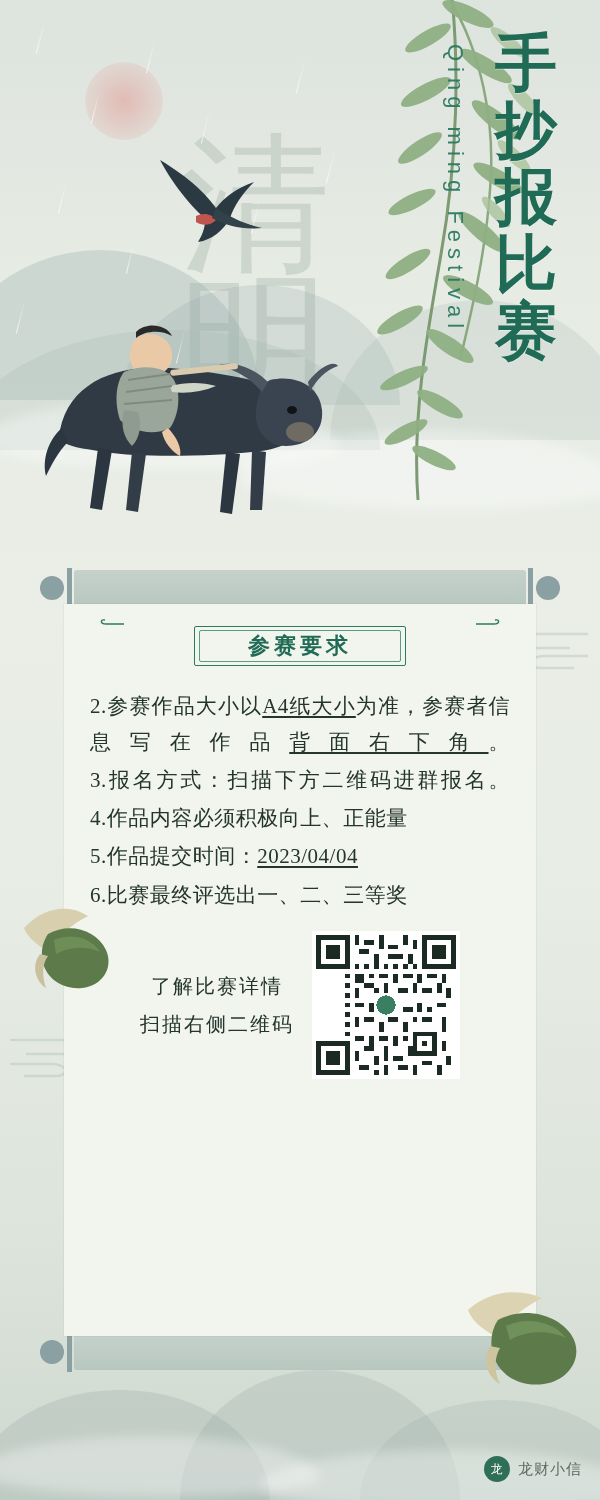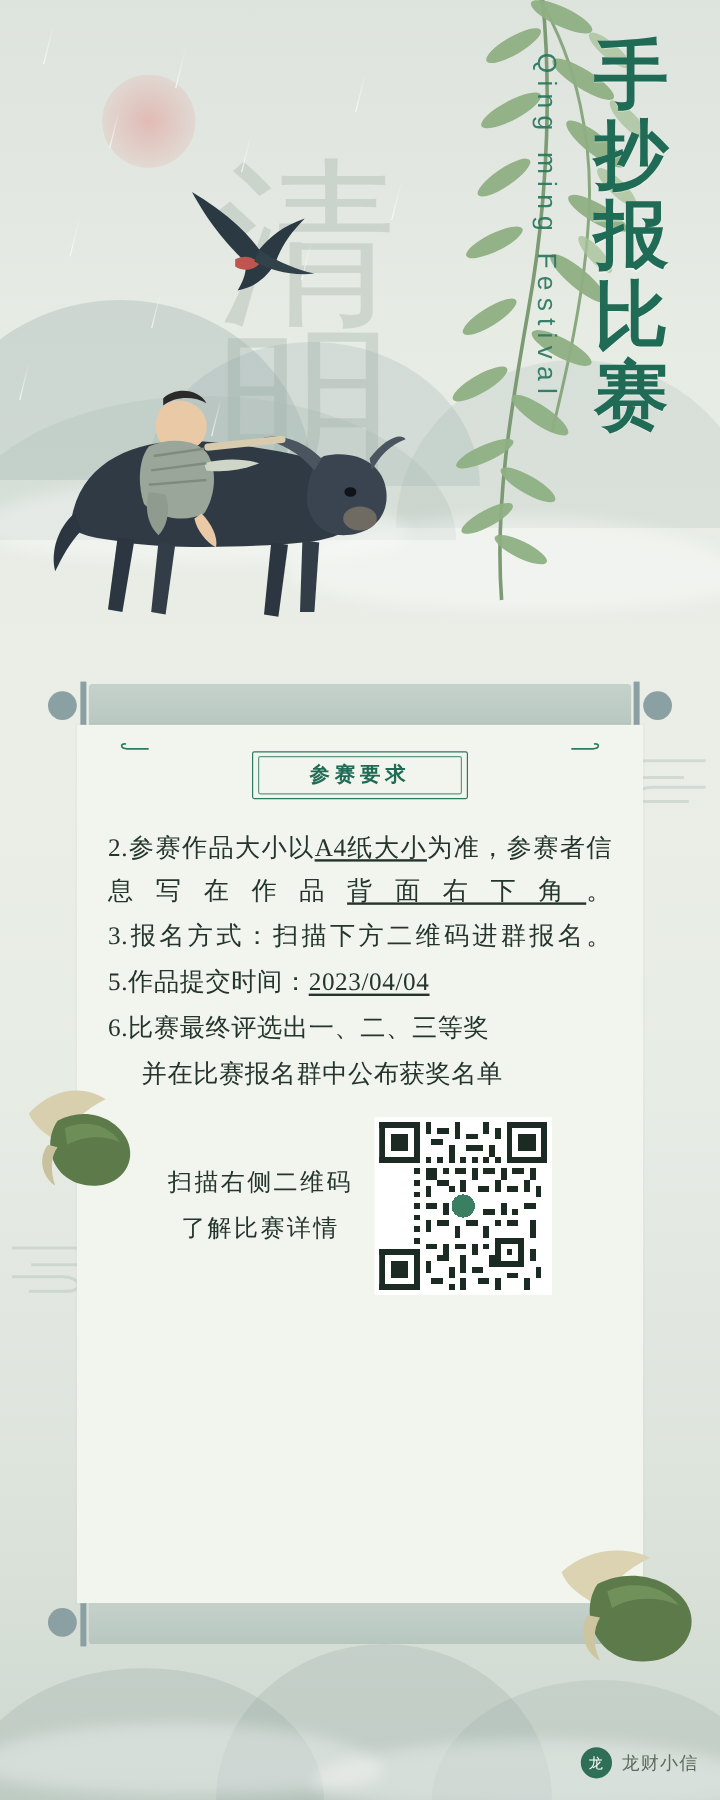--- a/index.html
+++ b/index.html
@@ -147,25 +147,25 @@
   .panel {
     position: absolute;
     left: 64px; top: 604px;
     width: 472px; height: 732px;
     background: #f2f4ee;
     box-shadow: 0 0 0 1px rgba(0,0,0,0.03);
   }
 
   .section-label {
     margin: 0 auto;
-    width: 180px;
+    width: 212px;
     height: 40px;
     position: relative;
     color: #1f6b55;
-    font-size: 17px;
+    font-size: 22px;
     font-weight: bold;
     letter-spacing: 4px;
     text-align: center;
     line-height: 40px;
   }
   .section-label::before,
   .section-label::after {
     content: "";
     position: absolute;
     left: 0; right: 0; top: 0; bottom: 0;
@@ -421,34 +421,36 @@
     </div>
 
     <div class="rules">
       <div class="rule just">
         <span class="num">2.</span><span>参赛作品大小以</span><span class="u">A4纸大小</span><span>为准，参赛者信息写在作品</span><span class="u">背面右下角</span><span>。</span>
       </div>
       <div class="rule just">
         <span class="num">3.</span><span>报名方式：扫描下方二维码进群报名。</span>
       </div>
       <div class="rule">
+        <span class="num">4.</span><span>作品内容必须积极向上、正能量</span>
+      </div>
+      <div class="rule">
         <span class="num">5.</span><span>作品提交时间：</span><span class="u">2023/04/04</span>
       </div>
       <div class="rule">
         <span class="num">6.</span><span>比赛最终评选出一、二、三等奖</span>
       </div>
-      <div class="rule sub">并在比赛报名群中公布获奖名单</div>
     </div>
 
     <div class="signup-block">
 
       <div class="signup-row">
         <div class="signup-text">
+          <div>了解比赛详情</div>
           <div>扫描右侧二维码</div>
-          <div>了解比赛详情</div>
         </div>
         <div class="qr">
           <svg viewBox="0 0 29 29" shape-rendering="crispEdges" width="140" height="140">
             <rect width="29" height="29" fill="#fff"></rect>
             <g fill="#1b2a22">
 
               <rect x="0" y="0" width="7" height="1"></rect>
                 <rect x="0" y="6" width="7" height="1"></rect>
               <rect x="0" y="0" width="1" height="7"></rect>
                 <rect x="6" y="0" width="1" height="7"></rect>

